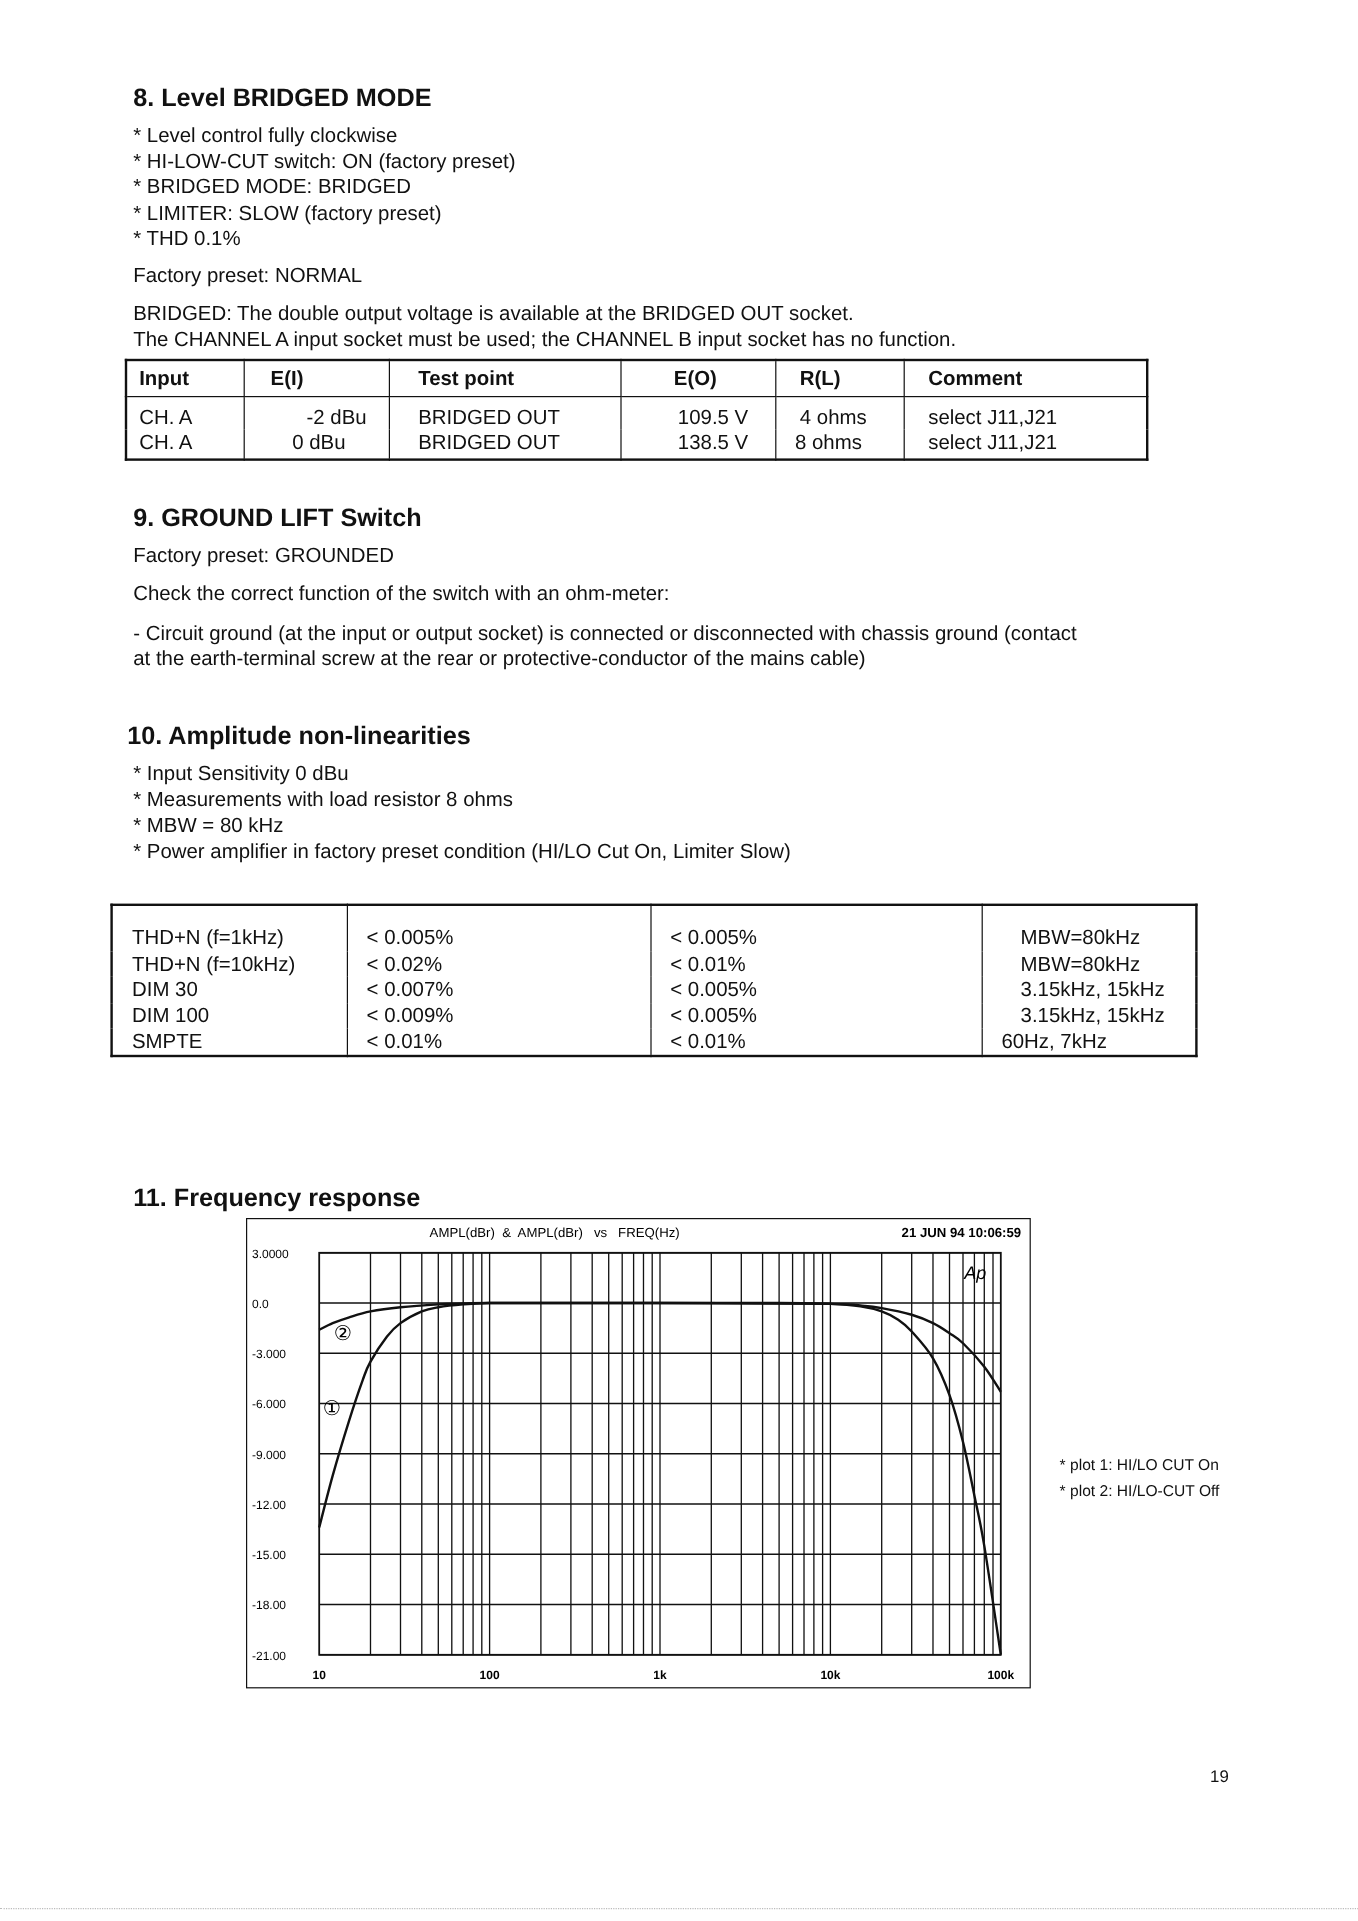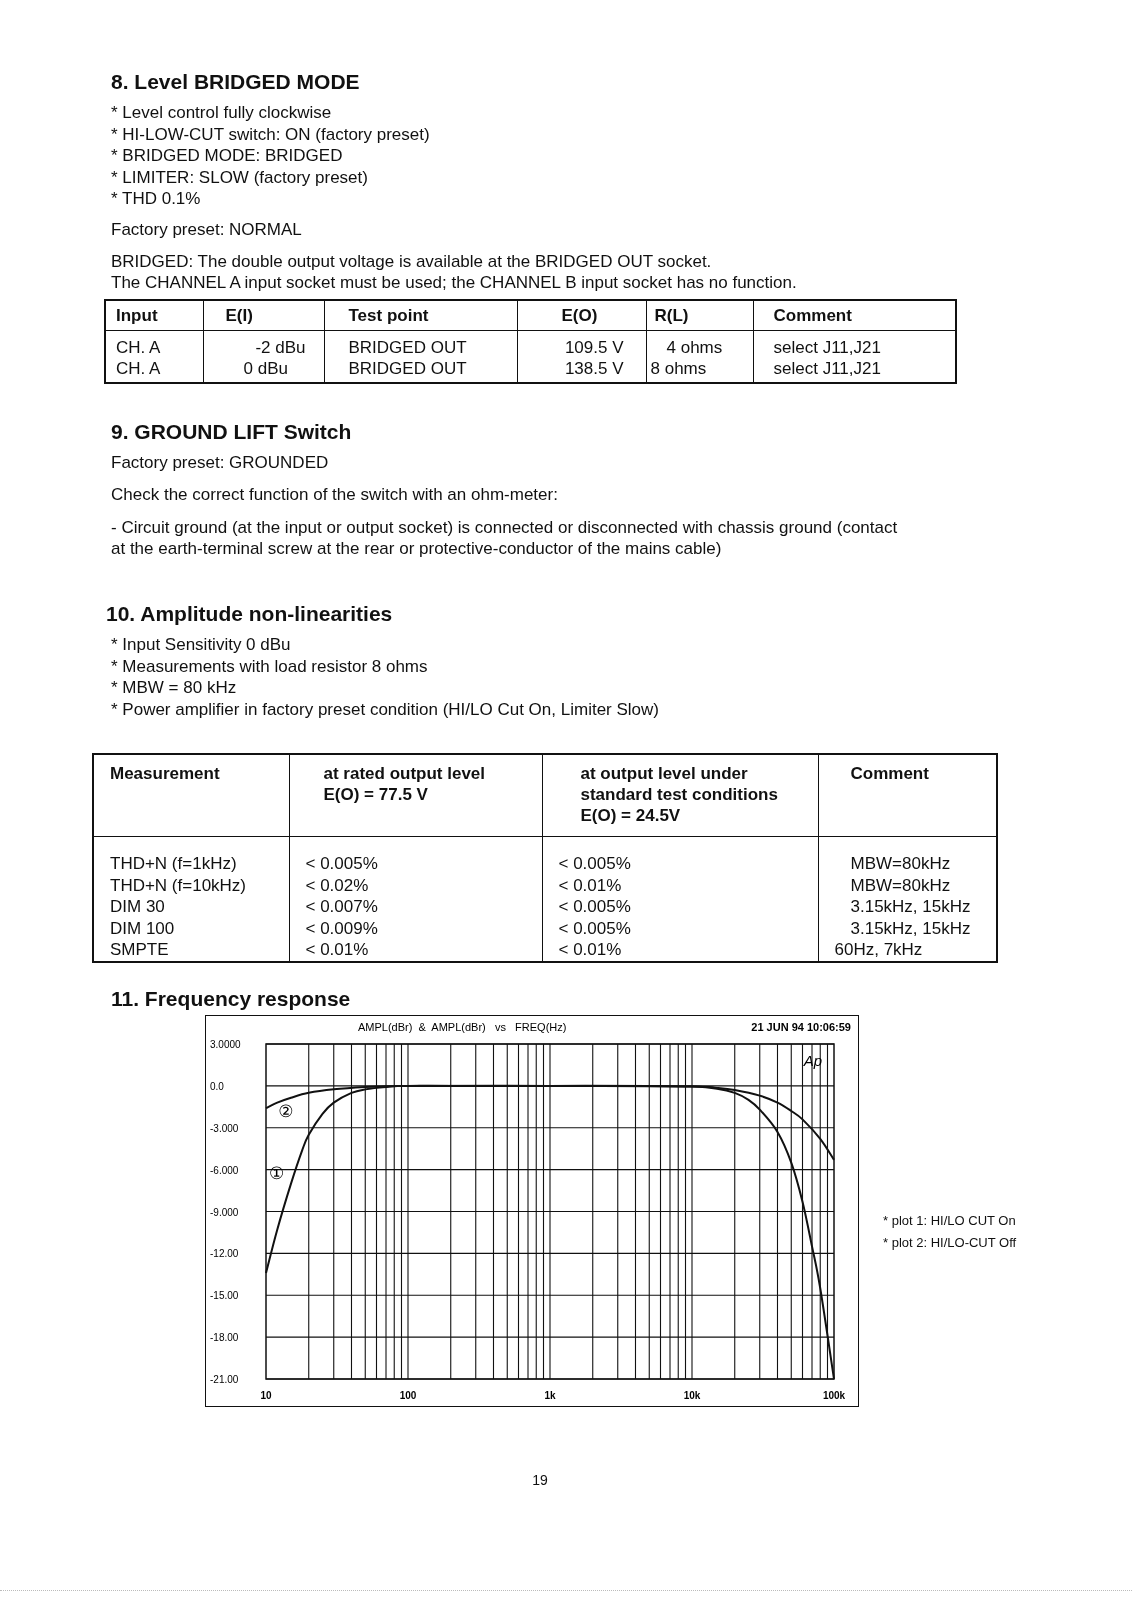--- a/index.html
+++ b/index.html
@@ -16,21 +16,21 @@
   .t1 tr.first td { padding-top:6px; }
   .t1 tr.last td { padding-bottom:3px; }
   .t2 { position:absolute; left:92px; top:753px; width:906px; border:2px solid #111; font-size:17px; }
   .t2 th { text-align:left; font-weight:bold; padding:8px 16px 3px 16px; border-right:1px solid #111; border-bottom:1px solid #111; vertical-align:top; line-height:21px; height:70px; }
   .t2 td { padding:0 16px; border-right:1px solid #111; line-height:21.5px; }
   .t2 tr.first td { padding-top:16px; }
   .c { text-align:left; }
   .r { text-align:right; }
   #chart-box { position:absolute; left:205px; top:1015px; width:652px; height:390px; border:1.5px solid #111; }
   #legend { position:absolute; left:883px; top:1210px; font-size:13px; line-height:22px; }
-  #pagenum { position:absolute; left:0; width:1024px; top:1472px; text-align:center; font-size:14px;padding-left:28px; }
+  #pagenum { position:absolute; left:0; width:1024px; top:1472px; text-align:right; font-size:14px; }
   .footline { position:absolute; left:0; top:1590px; width:1132px; border-top:1px dotted #bbb; }
 </style>
 </head>
 <body>
 
 <div class="abs h" style="left:111px;top:70px;">8. Level BRIDGED MODE</div>
 <div class="abs p bul" style="left:111px;top:102px;">
   <div>* Level control fully clockwise</div>
   <div>* HI-LOW-CUT switch: ON (factory preset)</div>
   <div>* BRIDGED MODE: BRIDGED</div>
@@ -49,37 +49,37 @@
       <col style="width:129px">
       <col style="width:107px">
       <col>
     </colgroup>
   <tbody>
       <tr>
     <th>Input</th>
     <th style="padding-left:22px">E(I)</th>
     <th style="padding-left:24px">Test point</th>
     <th style="padding-left:44px">E(O)</th>
-    <th style="padding-left:8px">R(L)</th>
+    <th style="padding-left:20px">R(L)</th>
     <th style="padding-left:20px;border-right:none">Comment</th>
   </tr>
   <tr class="first">
     <td>CH. A</td>
     <td class="r" style="padding-right:18px">-2 dBu</td>
     <td style="padding-left:24px">BRIDGED OUT</td>
     <td class="r" style="padding-right:22px">109.5 V</td>
     <td style="padding-left:20px">4 ohms</td>
     <td style="padding-left:20px;border-right:none">select J11,J21</td>
   </tr>
   <tr class="last">
     <td>CH. A</td>
     <td style="padding-left:40px">0 dBu</td>
     <td style="padding-left:24px">BRIDGED OUT</td>
     <td class="r" style="padding-right:22px">138.5 V</td>
-    <td style="padding-left:4px">8 ohms</td>
+    <td style="padding-left:16px">8 ohms</td>
     <td style="padding-left:20px;border-right:none">select J11,J21</td>
   </tr>
 </tbody>
   </table>
 
 <div class="abs h" style="left:111px;top:420px;">9. GROUND LIFT Switch</div>
 <div class="abs p" style="left:111px;top:452px;">Factory preset: GROUNDED</div>
 <div class="abs p" style="left:111px;top:484px;">Check the correct function of the switch with an ohm-meter:</div>
 <div class="abs p" style="left:111px;top:517px;white-space:nowrap;">- Circuit ground (at the input or output socket) is connected or disconnected with chassis ground (contact</div>
 <div class="abs p" style="left:111px;top:538px;white-space:nowrap;">at the earth-terminal screw at the rear or protective-conductor of the mains cable)</div>
@@ -93,37 +93,20 @@
 </div>
 
 <table class="t2">
   <colgroup>
       <col style="width:196px">
       <col style="width:253px">
       <col style="width:276px">
       <col>
     </colgroup>
   <tbody>
-      <tr>
-    <th>
-          <div>Measurement</div>
-        </th>
-    <th style="padding-left:34px">
-      <div>at rated output level</div>
-      <div>E(O) = 77.5 V</div>
-    </th>
-    <th style="padding-left:38px">
-      <div>at output level under</div>
-      <div>standard test conditions</div>
-      <div>E(O) = 24.5V</div>
-    </th>
-    <th style="border-right:none;padding-left:32px">
-          <div>Comment</div>
-        </th>
-  </tr>
   <tr class="first">
     <td>THD+N (f=1kHz)</td>
     <td class="c">&lt; 0.005%</td>
     <td class="c">&lt; 0.005%</td>
     <td style="border-right:none;padding-left:32px">MBW=80kHz</td>
   </tr>
   <tr>
     <td>THD+N (f=10kHz)</td>
     <td class="c">&lt; 0.02%</td>
     <td class="c">&lt; 0.01%</td>

